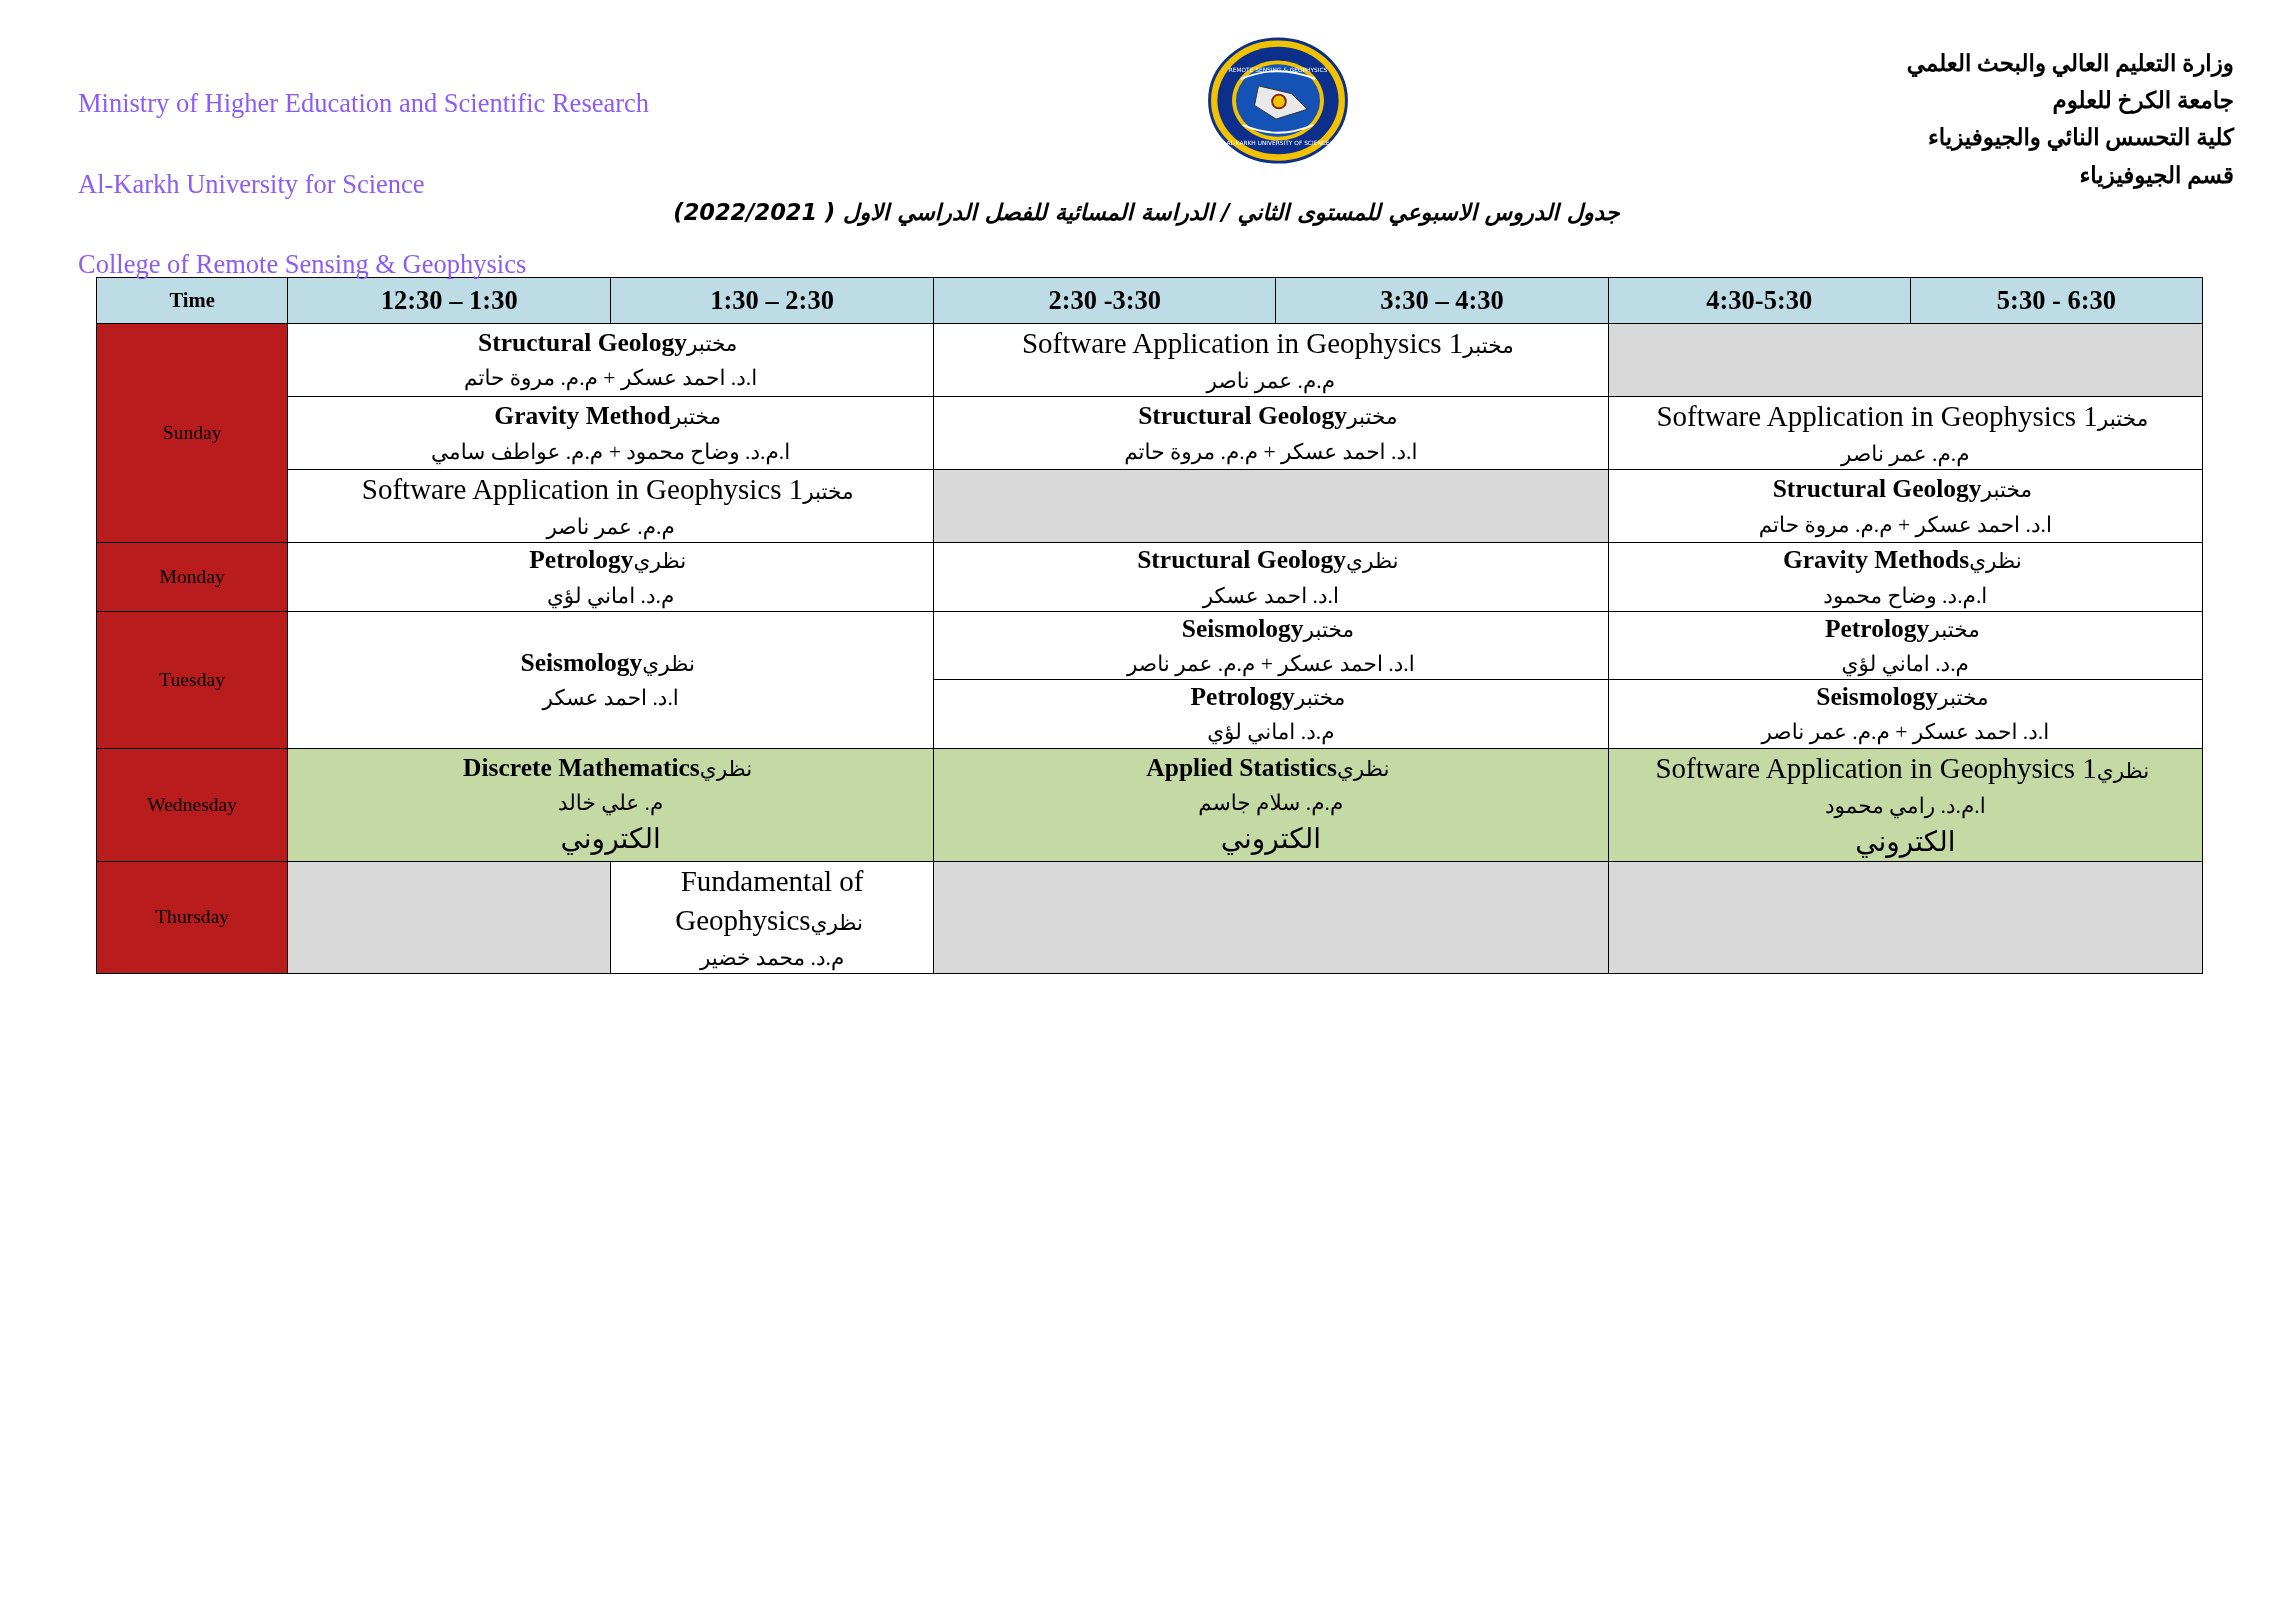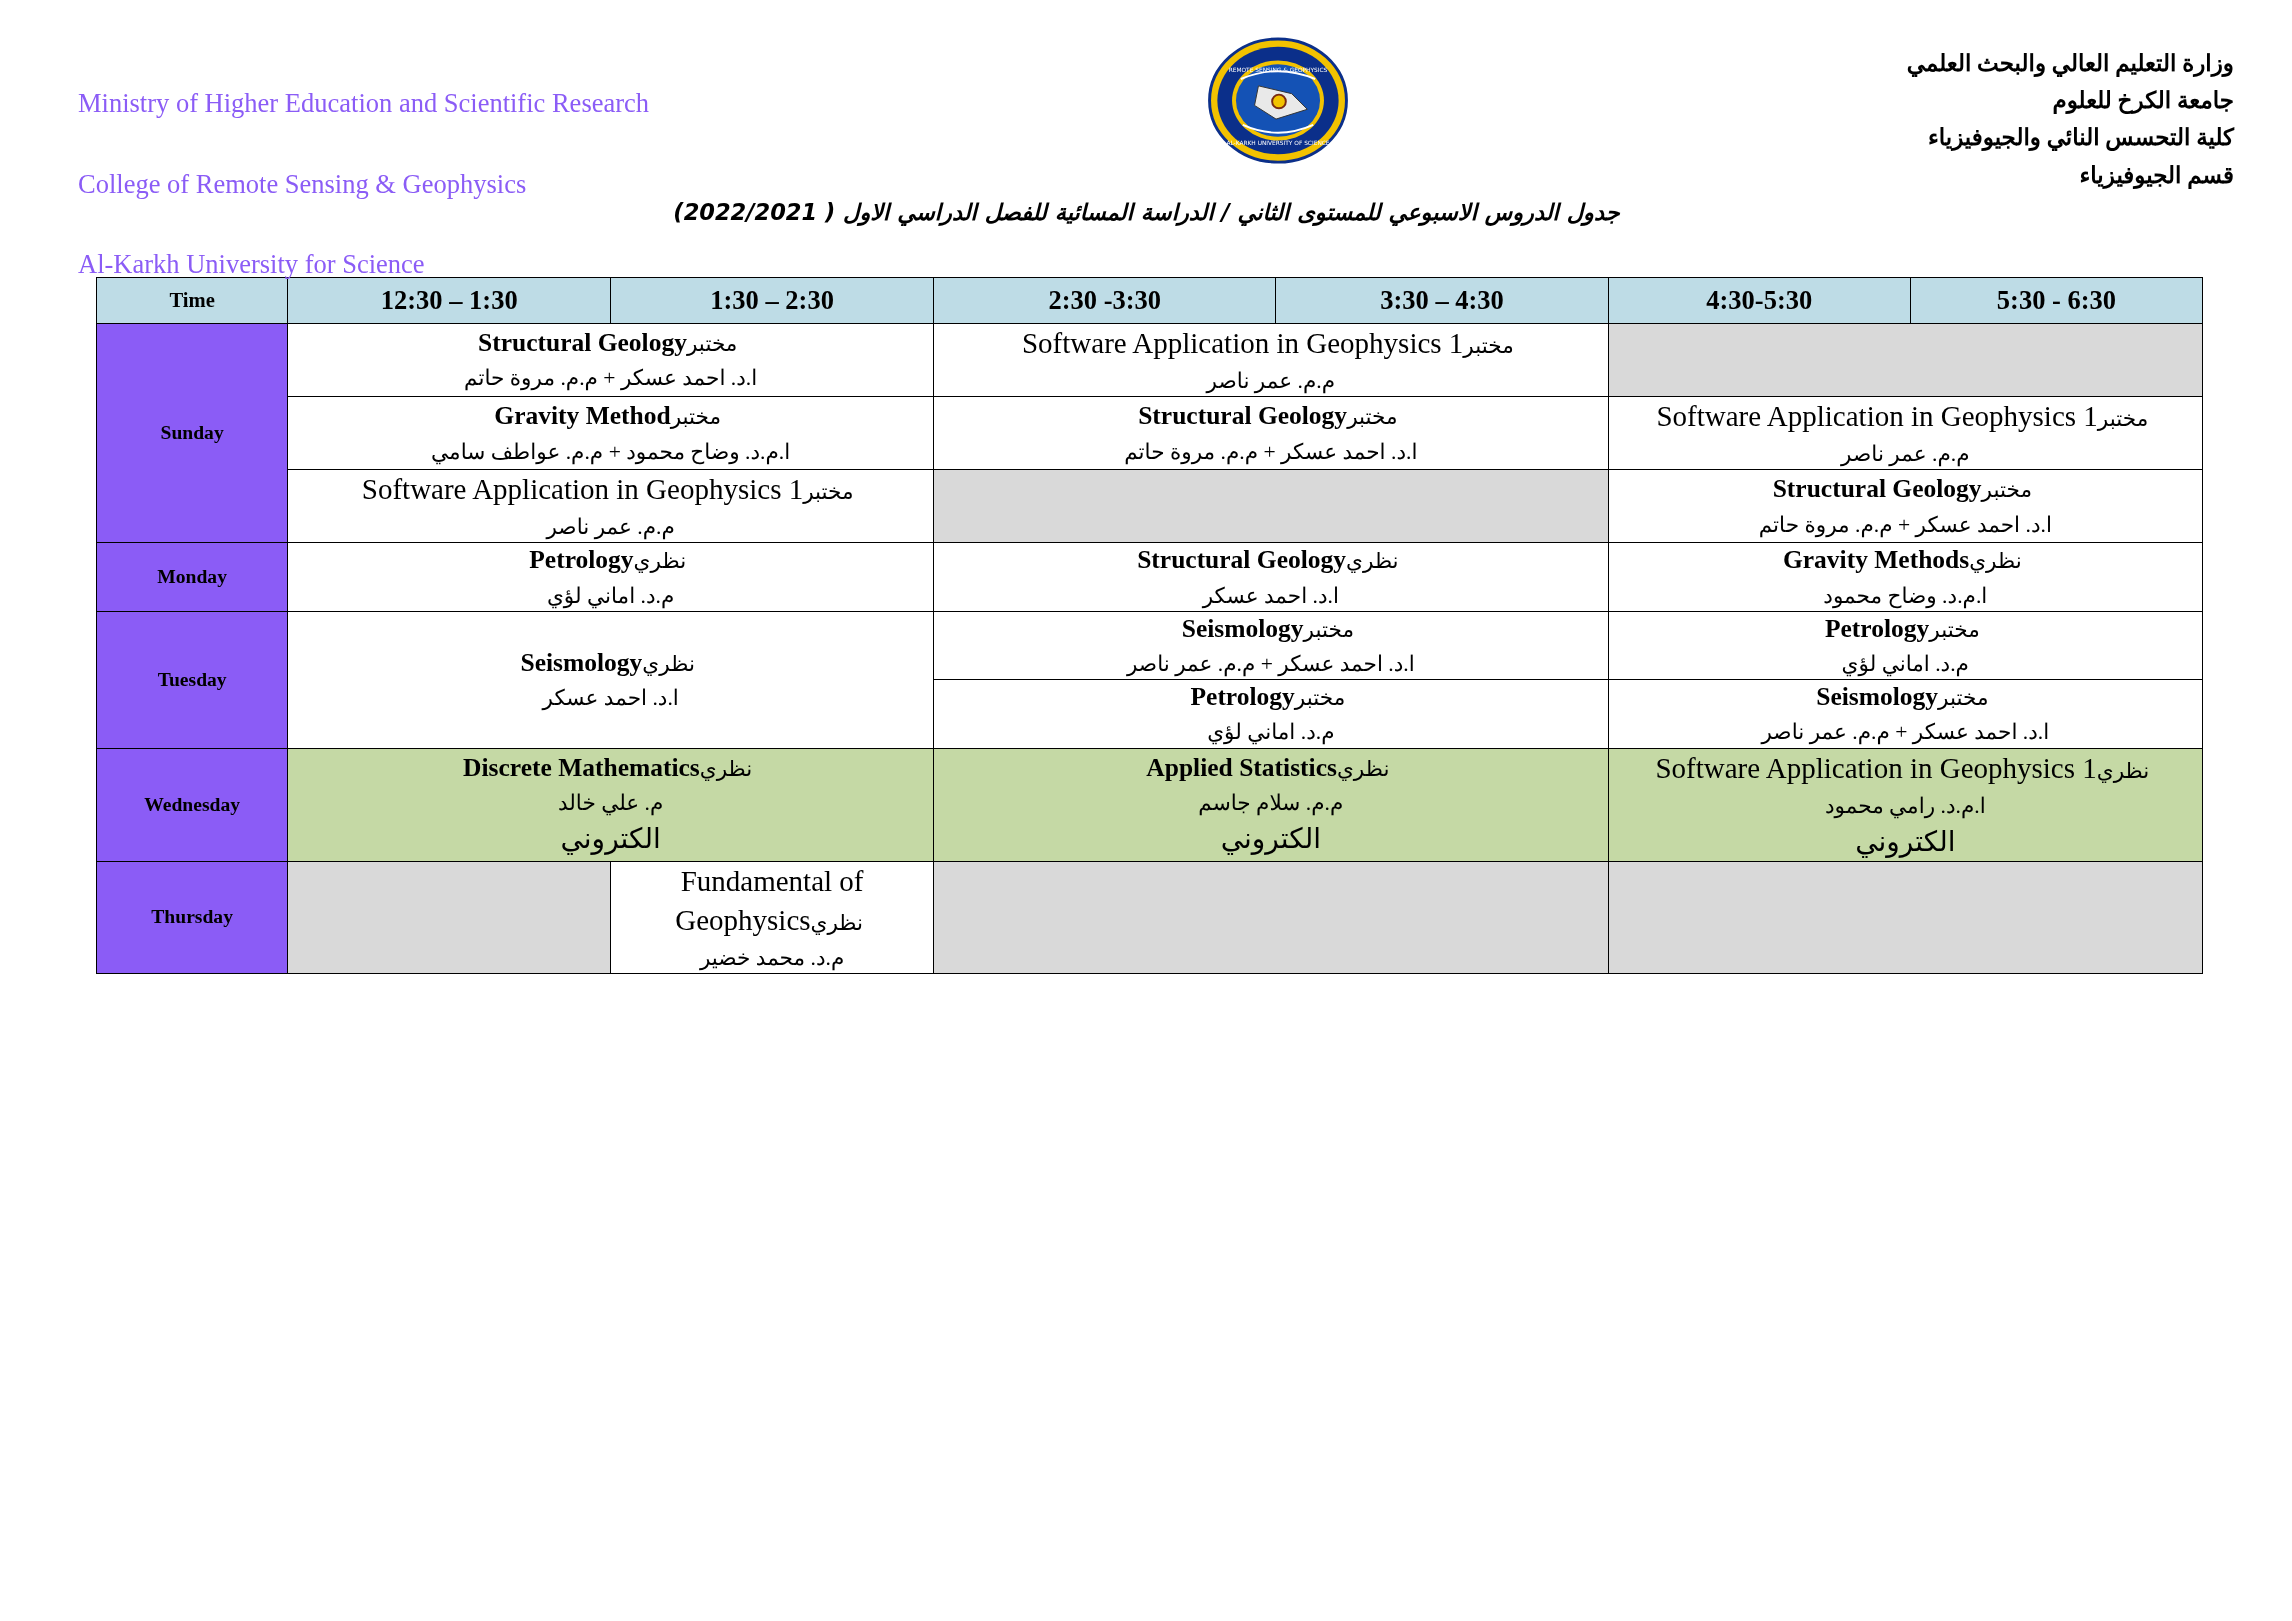--- a/index.html
+++ b/index.html
@@ -99,23 +99,23 @@
     background: #bedce6;
     font-family: "Liberation Serif", serif;
     font-weight: bold;
     font-size: 26.5px;
     text-align: center;
     height: 45px;
   }
 
   
   .day-cell {
-    background: #8b5cf6;
-    font-family: "Liberation Serif", serif;
-    font-weight: bold;
+    background: #b91c1c;
+    font-family: "Liberation Serif", serif;
+    font-weight: normal;
     font-size: 19.6px;
     text-align: center;
     width: 186px;
   }
 
   
   .cell {
     text-align: center;
     padding: 5.9px 7.8px;
     line-height: 1.35;
@@ -155,22 +155,22 @@
   .grey { background: #d9d9d9; }
   .green { background: #c5d9a5; }
 </style>
 </head>
 <body>
 
 <div class="header">
 
   <div class="header-left">
     <div>Ministry of  Higher Education and Scientific Research</div>
+    <div>Al-Karkh University for Science</div>
     <div>College of Remote Sensing &amp; Geophysics</div>
-    <div>Al-Karkh University for Science</div>
   </div>
 
   <div class="header-center">
     <svg class="logo" viewBox="0 0 196 135">
       <ellipse cx="98" cy="67" rx="70" ry="63" fill="#f2c200" stroke="#0b2f8a" stroke-width="3"></ellipse>
       <ellipse cx="98" cy="67" rx="62" ry="55" fill="#0b2f8a"></ellipse>
       <ellipse cx="98" cy="67" rx="47" ry="41" fill="#f2c200"></ellipse>
       <ellipse cx="98" cy="67" rx="43" ry="37" fill="#1452b5"></ellipse>
       <path d="M78 52 L112 60 L128 76 L96 86 L74 72 Z" fill="#e9e9e9" stroke="#333" stroke-width="1"></path>
       <circle cx="99" cy="68" r="7" fill="#f2c200" stroke="#7a2b12" stroke-width="2"></circle>

